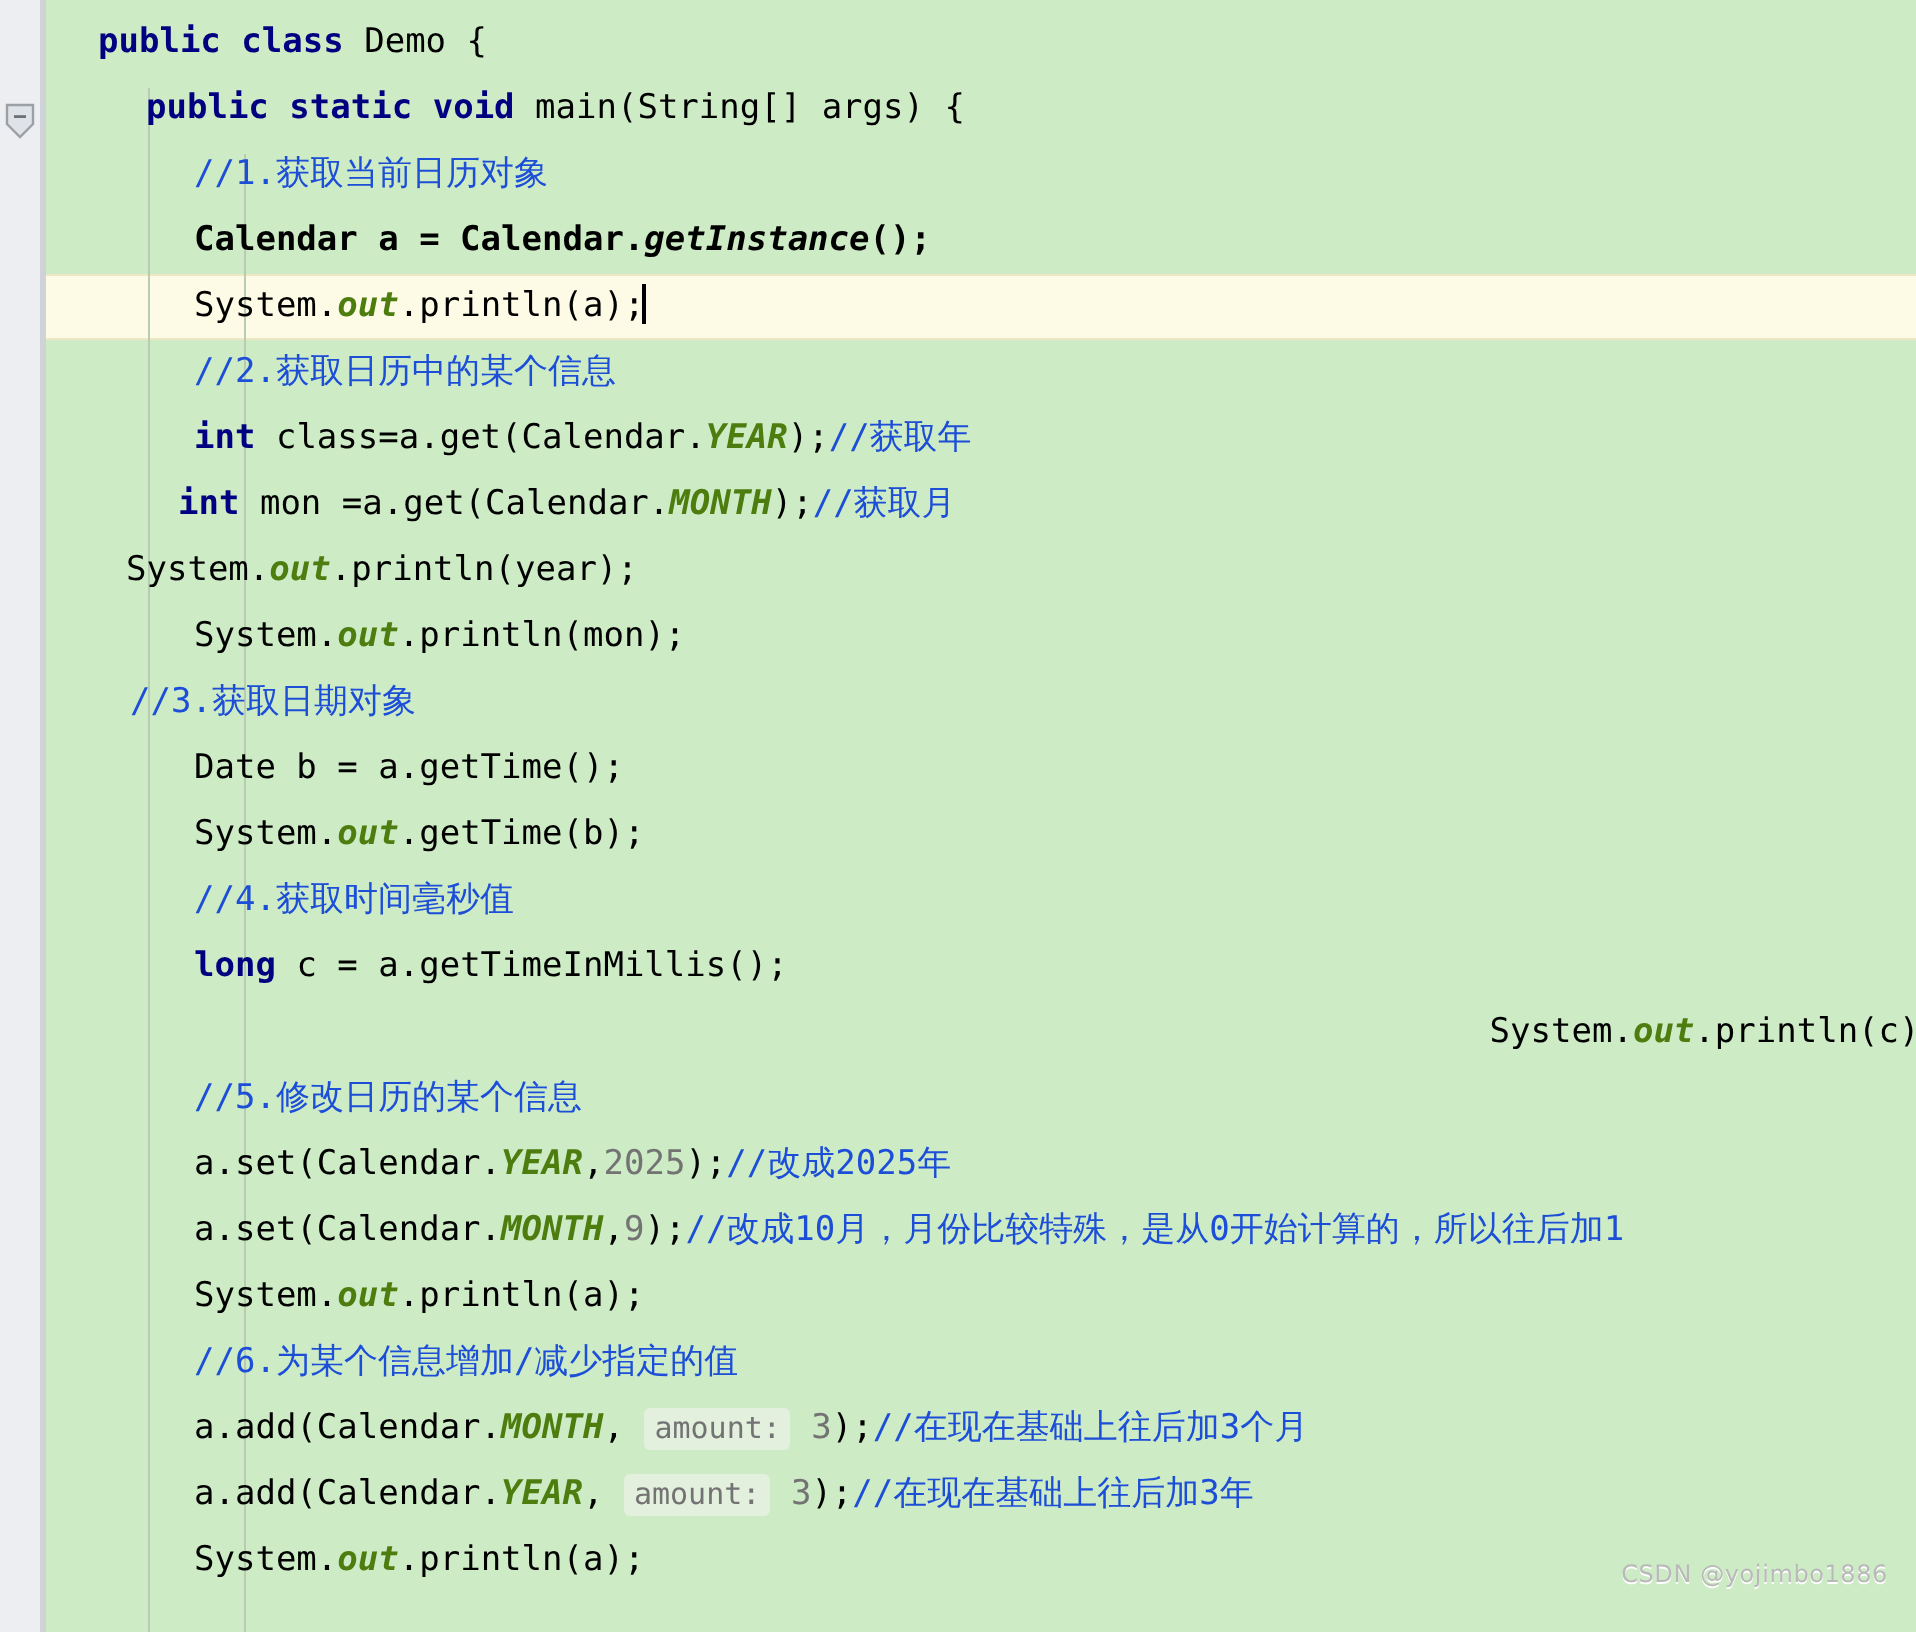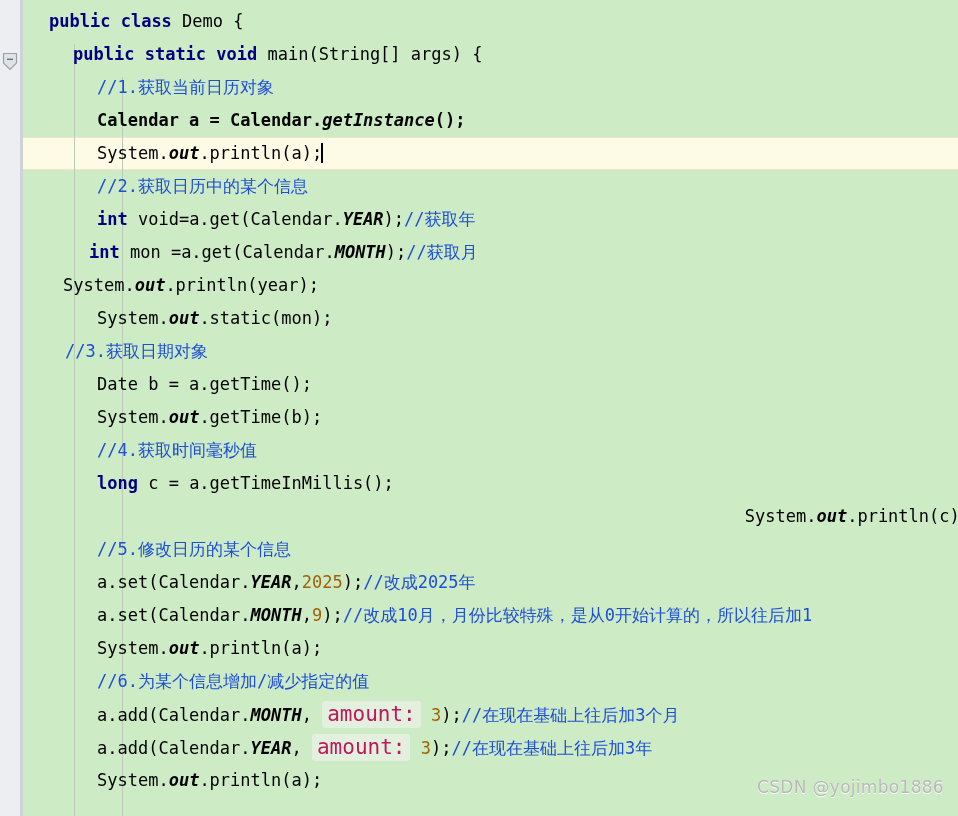--- a/index.html
+++ b/index.html
@@ -82,48 +82,48 @@
   .code-line {
     height: 33px;
     white-space: pre;
     color: #000000;
   }
 
   
   .kw       { color: #000080; font-weight: bold; }
   .plain    { color: #000000; }
   .cmt      { color: #1d4ed8; }
-  .num      { color: #a16207; }
-  .field    { color: #000000; font-weight: bold; font-style: italic; }
+  .num      { color: #737373; }
+  .field    { color: #4d7c0f; font-weight: bold; font-style: italic; }
   .stat     { color: #000000; font-style: italic; }
   .hint {
-    color: #be185d;
+    color: #737373;
     background: #e3f0de;
     border-radius: 3px;
     padding: 1px 5px 2px 5px;
-    font-size: 21px;
+    font-size: 15px;
   }
 
   .caret {
     display: inline-block;
     width: 2px;
     height: 20px;
     background: #000000;
     vertical-align: -4px;
     margin-left: -1px;
   }
 
   
   .watermark {
     position: absolute;
     right: 14px;
     bottom: 12px;
     z-index: 9;
     font-family: "DejaVu Sans", "Liberation Sans", sans-serif;
-    font-size: 17px;
+    font-size: 12px;
     color: #b9b9b9;
     text-shadow: 0 1px 0 #ffffff;
     letter-spacing: 0.3px;
   }
 </style>
 </head>
 <body>
 
 <div id="editor-root">
 
@@ -132,24 +132,24 @@
   <div class="code-surface">
     <div class="indent-guide" style="left:39px; top:44px; height:772px;"></div>
     <div class="indent-guide" style="left:87px; top:77px; height:739px;"></div>
     <div class="code-lines" id="code-lines">
         <div class="code-line" style="padding-left: 14px;"><span class="kw">public</span><span class="plain"> </span><span class="kw">class</span><span class="plain"> Demo {</span></div>
         <div class="code-line" style="padding-left: 38px;"><span class="kw">public</span><span class="plain"> </span><span class="kw">static</span><span class="plain"> </span><span class="kw">void</span><span class="plain"> main(String[] args) {</span></div>
         <div class="code-line" style="padding-left: 62px;"><span class="cmt">//1.获取当前日历对象</span></div>
         <div class="code-line" style="padding-left: 62px; font-weight: bold;"><span class="plain">Calendar a = Calendar.</span><span class="stat">getInstance</span><span class="plain">();</span></div>
         <div class="code-line" style="padding-left: 62px;"><span class="plain">System.</span><span class="field">out</span><span class="plain">.println(a);</span><span class="caret"></span></div>
         <div class="code-line" style="padding-left: 62px;"><span class="cmt">//2.获取日历中的某个信息</span></div>
-        <div class="code-line" style="padding-left: 62px;"><span class="kw">int</span><span class="plain"> void=a.get(Calendar.</span><span class="field">YEAR</span><span class="plain">);</span><span class="cmt">//获取年</span></div>
+        <div class="code-line" style="padding-left: 62px;"><span class="kw">int</span><span class="plain"> class=a.get(Calendar.</span><span class="field">YEAR</span><span class="plain">);</span><span class="cmt">//获取年</span></div>
         <div class="code-line" style="padding-left: 54px;"><span class="kw">int</span><span class="plain"> mon =a.get(Calendar.</span><span class="field">MONTH</span><span class="plain">);</span><span class="cmt">//获取月</span></div>
         <div class="code-line" style="padding-left: 28px;"><span class="plain">System.</span><span class="field">out</span><span class="plain">.println(year);</span></div>
-        <div class="code-line" style="padding-left: 62px;"><span class="plain">System.</span><span class="field">out</span><span class="plain">.static(mon);</span></div>
+        <div class="code-line" style="padding-left: 62px;"><span class="plain">System.</span><span class="field">out</span><span class="plain">.println(mon);</span></div>
         <div class="code-line" style="padding-left: 30px;"><span class="cmt">//3.获取日期对象</span></div>
         <div class="code-line" style="padding-left: 62px;"><span class="plain">Date b = a.getTime();</span></div>
         <div class="code-line" style="padding-left: 62px;"><span class="plain">System.</span><span class="field">out</span><span class="plain">.getTime(b);</span></div>
         <div class="code-line" style="padding-left: 62px;"><span class="cmt">//4.获取时间毫秒值</span></div>
         <div class="code-line" style="padding-left: 62px;"><span class="kw">long</span><span class="plain"> c = a.getTimeInMillis();</span></div>
         <div class="code-line" style="padding-left: 62px; text-align: right;"><span class="plain">System.</span><span class="field">out</span><span class="plain">.println(c);</span></div>
         <div class="code-line" style="padding-left: 62px;"><span class="cmt">//5.修改日历的某个信息</span></div>
         <div class="code-line" style="padding-left: 62px;"><span class="plain">a.set(Calendar.</span><span class="field">YEAR</span><span class="plain">,</span><span class="num">2025</span><span class="plain">);</span><span class="cmt">//改成2025年</span></div>
         <div class="code-line" style="padding-left: 62px;"><span class="plain">a.set(Calendar.</span><span class="field">MONTH</span><span class="plain">,</span><span class="num">9</span><span class="plain">);</span><span class="cmt">//改成10月，月份比较特殊，是从0开始计算的，所以往后加1</span></div>
         <div class="code-line" style="padding-left: 62px;"><span class="plain">System.</span><span class="field">out</span><span class="plain">.println(a);</span></div>

